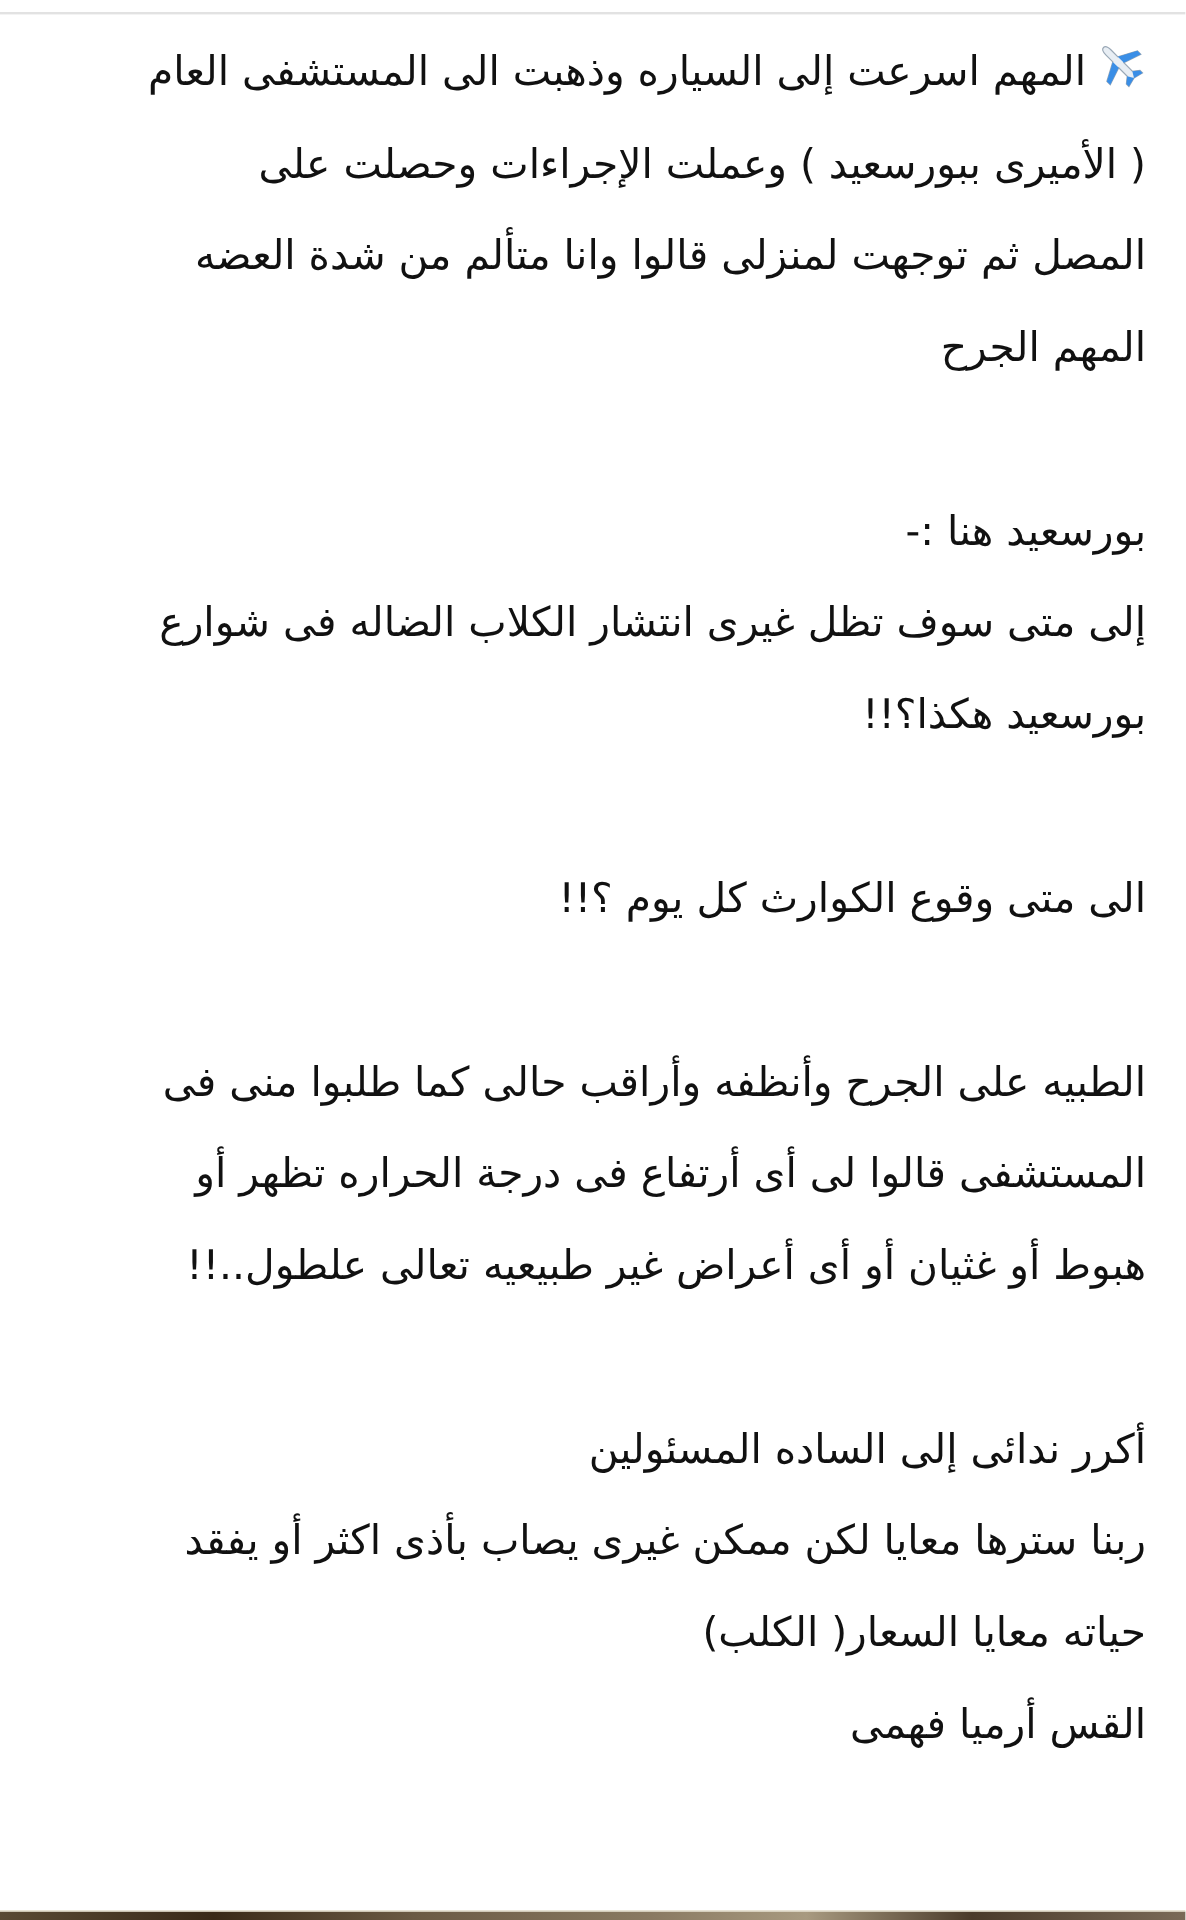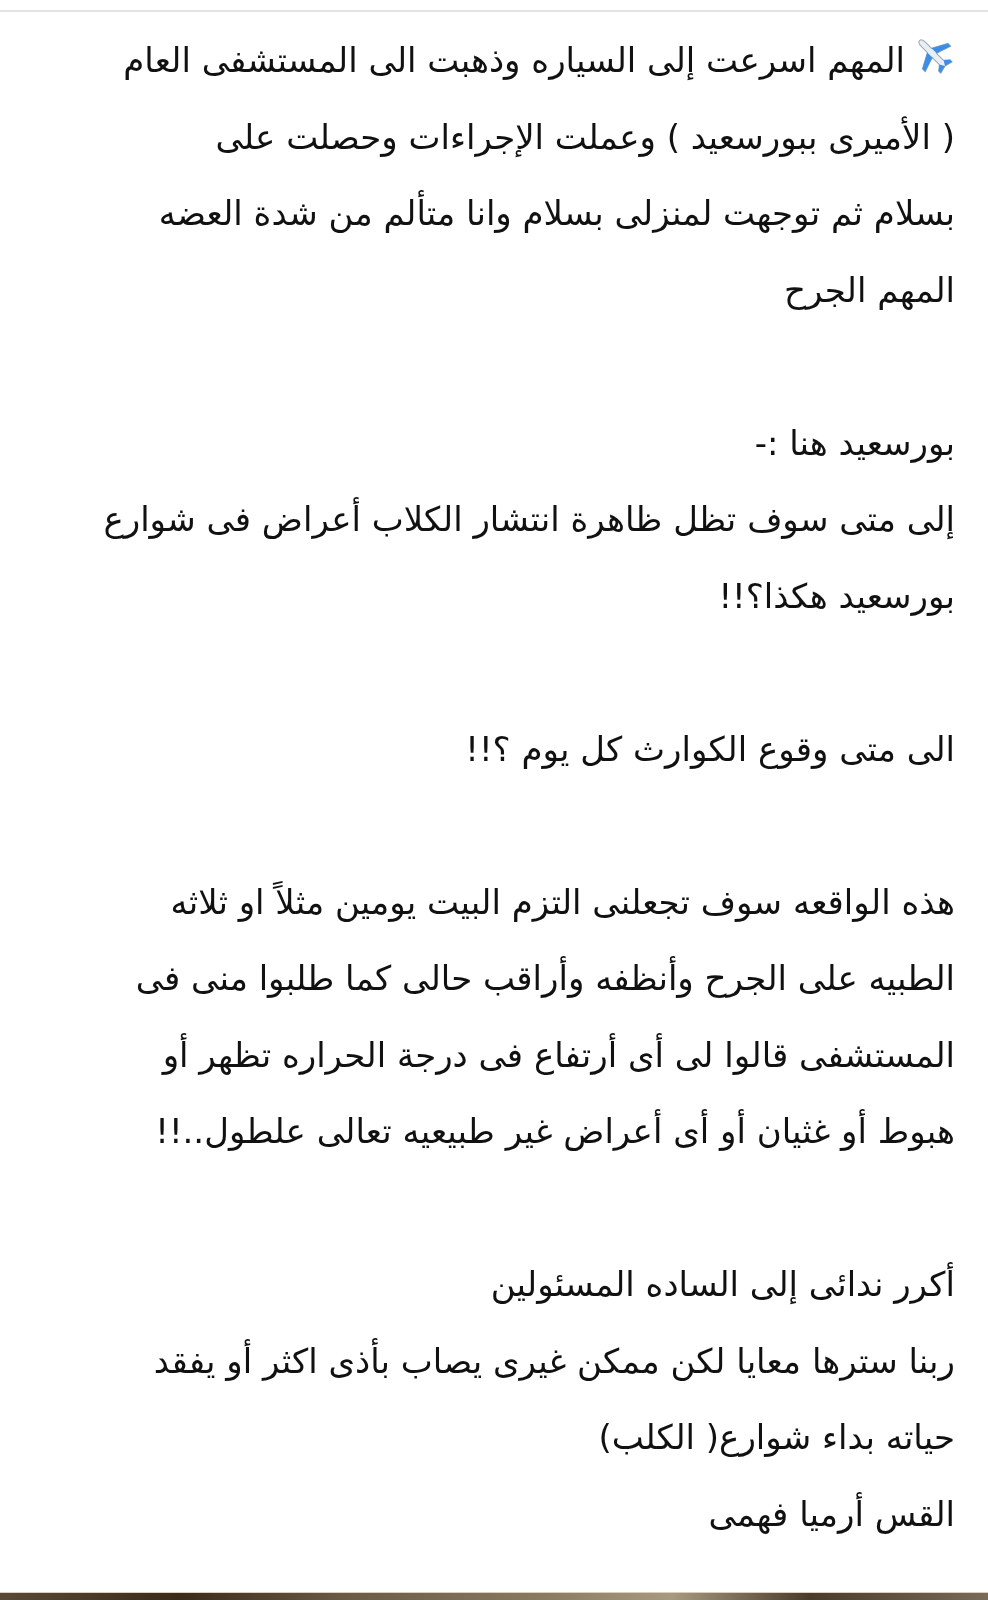--- a/index.html
+++ b/index.html
@@ -40,37 +40,36 @@
   <div class="line"><span class="plane"><svg viewBox="0 0 44 44" width="44" height="44">
           <g transform="rotate(-45 22 22)">
             <path d="M22 3 C24 3 25 6 25 9 L25 17 L40 25 L40 29 L25 24 L25 34 L30 38 L30 41 L22 39 L14 41 L14 38 L19 34 L19 24 L4 29 L4 25 L19 17 L19 9 C19 6 20 3 22 3 Z" fill="#e8eef4" stroke="#9aa8b6" stroke-width="1"></path>
             <path d="M25 17 L40 25 L40 29 L25 24 Z" fill="#3a8ee6"></path>
             <path d="M19 17 L4 25 L4 29 L19 24 Z" fill="#3a8ee6"></path>
             <path d="M25 34 L30 38 L30 41 L22 39 Z" fill="#3a8ee6"></path>
             <path d="M19 34 L14 38 L14 41 L22 39 Z" fill="#3a8ee6"></path>
           </g>
         </svg></span><span>المهم اسرعت إلى السياره وذهبت الى المستشفى العام</span></div>
   <div class="line">( الأميرى ببورسعيد ) وعملت الإجراءات وحصلت على</div>
-  <div class="line">بسلام ثم توجهت لمنزلى بسلام وانا متألم من شدة العضه</div>
+  <div class="line">المصل ثم توجهت لمنزلى قالوا وانا متألم من شدة العضه</div>
   <div class="line">المهم الجرح</div>
   <div class="blank"></div>
 
   <div class="line">بورسعيد هنا :-</div>
-  <div class="line">إلى متى سوف تظل ظاهرة انتشار الكلاب أعراض فى شوارع</div>
+  <div class="line">إلى متى سوف تظل غيرى انتشار الكلاب الضاله فى شوارع</div>
   <div class="line">بورسعيد هكذا؟!!</div>
   <div class="blank"></div>
 
   <div class="line">الى متى وقوع الكوارث كل يوم ؟!!</div>
   <div class="blank"></div>
 
-  <div class="line">هذه الواقعه سوف تجعلنى التزم البيت يومين مثلاً او ثلاثه</div>
   <div class="line">الطبيه على الجرح وأنظفه وأراقب حالى كما طلبوا منى فى</div>
   <div class="line">المستشفى قالوا لى  أى أرتفاع فى درجة الحراره تظهر أو</div>
   <div class="line">هبوط أو غثيان أو أى أعراض غير طبيعيه تعالى علطول..!!</div>
   <div class="blank"></div>
 
   <div class="line">أكرر ندائى إلى الساده المسئولين</div>
   <div class="line">ربنا سترها معايا لكن ممكن غيرى يصاب بأذى اكثر أو يفقد</div>
-  <div class="line">حياته بداء شوارع( الكلب)</div>
+  <div class="line">حياته معايا السعار( الكلب)</div>
   <div class="line">القس أرميا فهمى</div>
 </div>
 
 <div class="bottom-strip"></div>
 
 </body></html>

